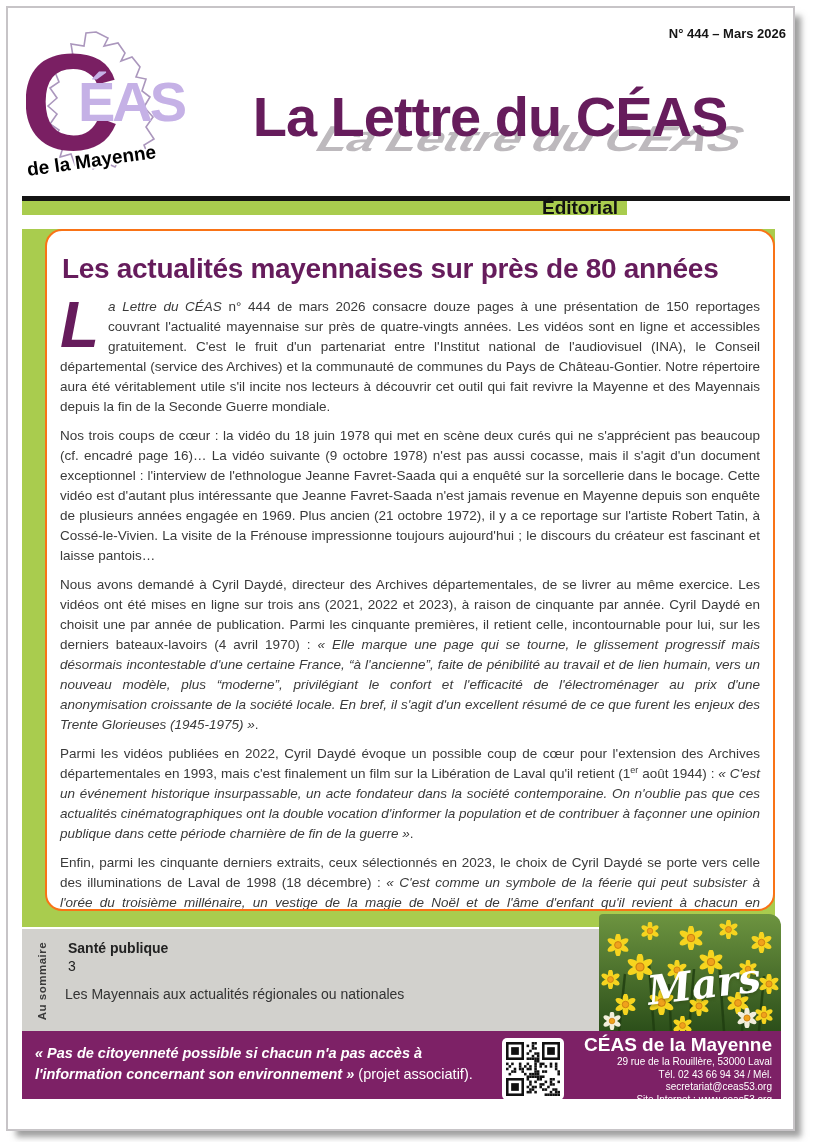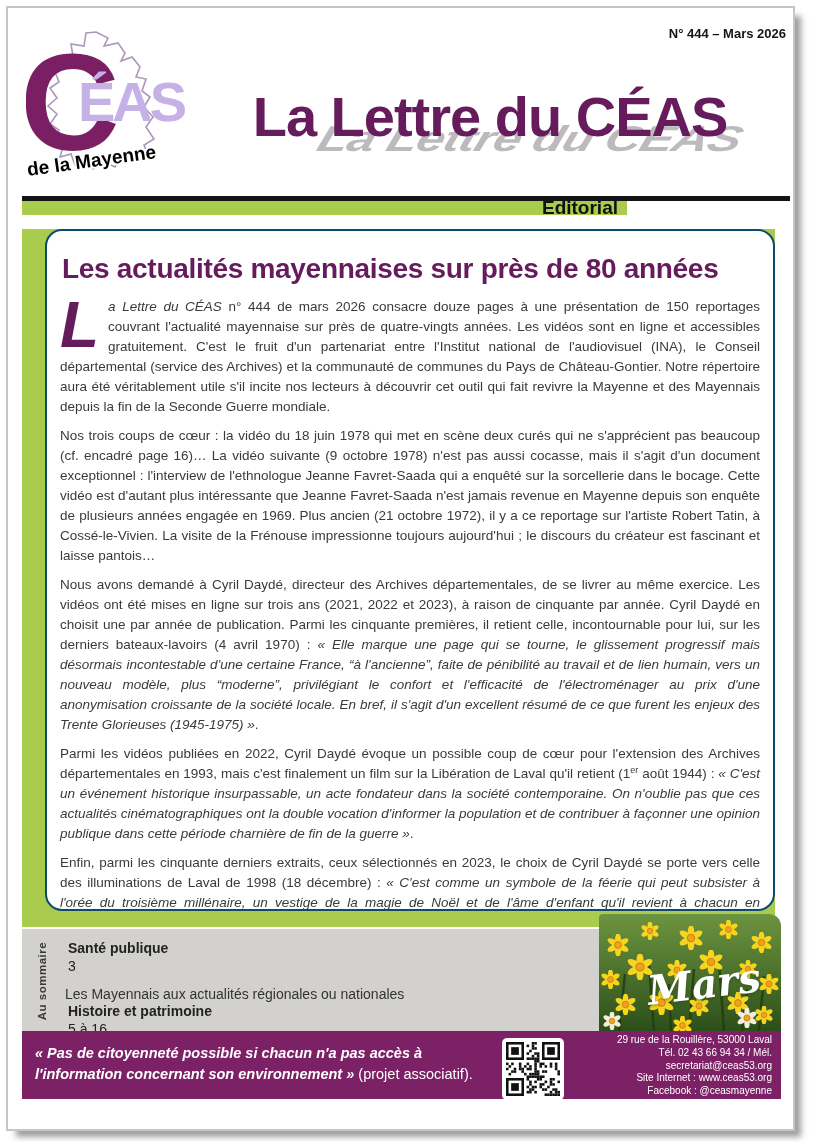--- a/index.html
+++ b/index.html
@@ -18,21 +18,21 @@
              font-size:50px;font-weight:bold;font-style:italic;letter-spacing:-1px;z-index:1;
              transform:skewX(-18deg) scaleY(.72);white-space:nowrap;opacity:.9;}
   .logo{left:26px;top:28px;width:175px;height:155px;}
 
   
   .rule{left:22px;top:196px;width:768px;height:5px;background:#141414;}
   .banner{left:22px;top:201px;width:605px;height:14px;background:#a9cc4e;
           display:flex;align-items:center;justify-content:flex-end;padding-right:9px;box-sizing:border-box;}
   .banner span{font-size:19px;font-weight:bold;color:#111;}
   .panel{left:22px;top:229px;width:753px;height:698px;background:#a9cc4e;z-index:1;}
-  .card{left:45px;top:229px;width:730px;height:682px;background:#fff;border:2px solid #0c4a6e;
+  .card{left:45px;top:229px;width:730px;height:682px;background:#fff;border:2px solid #f97316;
         border-radius:17px;box-sizing:border-box;padding:14px 13px 0 13px;overflow:hidden;z-index:2;}
   .art-title{margin:8px 2px 12px 2px;font-size:28px;font-weight:bold;color:#661c5c;letter-spacing:-.3px;}
   .art-body p{margin:0 0 9px 0;font-size:13.5px;line-height:20px;color:#3a3a3a;text-align:justify;}
   .dropcap{float:left;font-size:64px;line-height:50px;font-weight:bold;font-style:italic;
            color:#661c5c;margin:3px 9px 0 0;}
   .seg-italic{font-style:italic;}
   .seg-sup{vertical-align:super;font-size:9px;line-height:0;}
 
   
   .summary{left:22px;top:929px;width:577px;height:102px;background:#d2d1cd;z-index:2;}
@@ -106,25 +106,20 @@
 
   <div class="abs summary">
     <div class="summary-label">Au sommaire</div>
     <div class="toc" id="toc-list">
         <div class="toc-row">
           <span class="toc-section">Santé publique</span>
           <span class="toc-dots"></span>
           <span class="toc-pages">3</span>
         </div>
         <div class="toc-topic">Les Mayennais aux actualités régionales ou nationales</div>
-        <div class="toc-row">
-          <span class="toc-section">Histoire et patrimoine</span>
-          <span class="toc-dots"></span>
-          <span class="toc-pages">5 à 16</span>
-        </div>
       </div>
   </div>
 
   <div class="abs photo">
     <svg width="182" height="117" viewBox="0 0 182 117">
       <defs>
         <linearGradient id="leafbg" x1="0" y1="0" x2="0" y2="1">
           <stop offset="0" stop-color="#6d9440"></stop>
             <stop offset="1" stop-color="#2c4f1a"></stop>
         </linearGradient>
@@ -293,19 +288,20 @@
           <rect x="20" y="19" width="1" height="1" fill="#111"></rect>
           <rect x="15" y="20" width="1" height="1" fill="#111"></rect>
           <rect x="16" y="20" width="1" height="1" fill="#111"></rect>
           <rect x="17" y="20" width="1" height="1" fill="#111"></rect>
           <rect x="18" y="20" width="1" height="1" fill="#111"></rect>
           <rect x="19" y="20" width="1" height="1" fill="#111"></rect>
           <rect x="20" y="20" width="1" height="1" fill="#111"></rect>
         </svg>
     </div>
     <div class="contact">
+      <div class="org-name">CÉAS de la Mayenne</div>
       <div class="org-line">29 rue de la Rouillère, 53000 Laval</div>
       <div class="org-line">Tél. 02 43 66 94 34 / Mél. secretariat@ceas53.org</div>
       <div class="org-line">Site Internet : www.ceas53.org</div>
       <div class="org-line">Facebook : @ceasmayenne</div>
     </div>
   </div>
 </div>
 
 </body></html>

